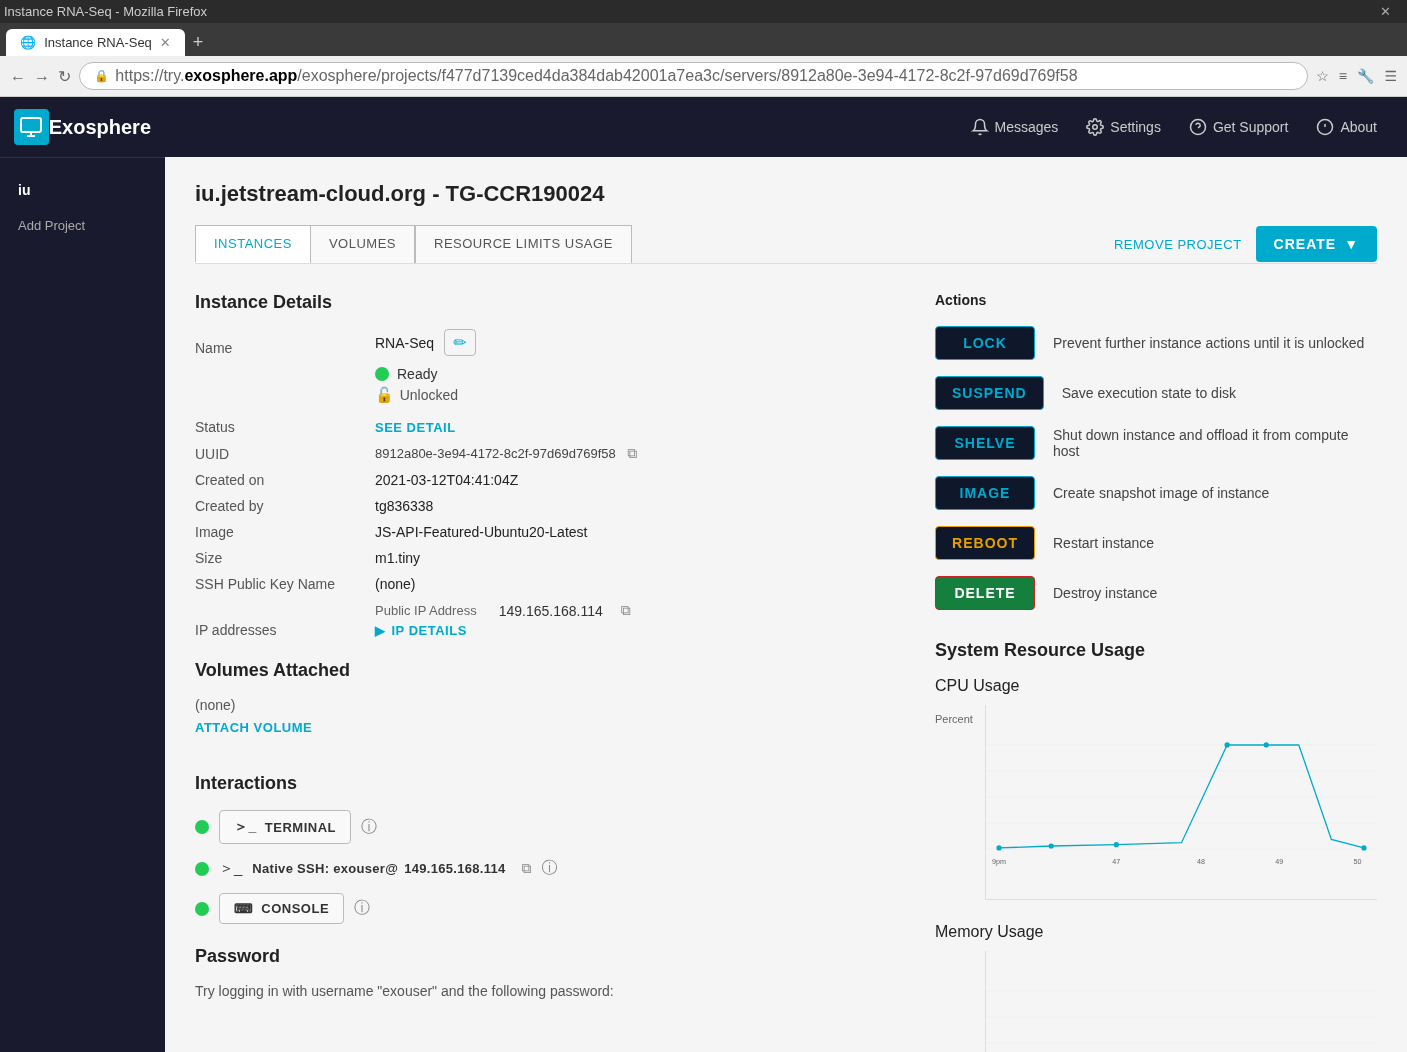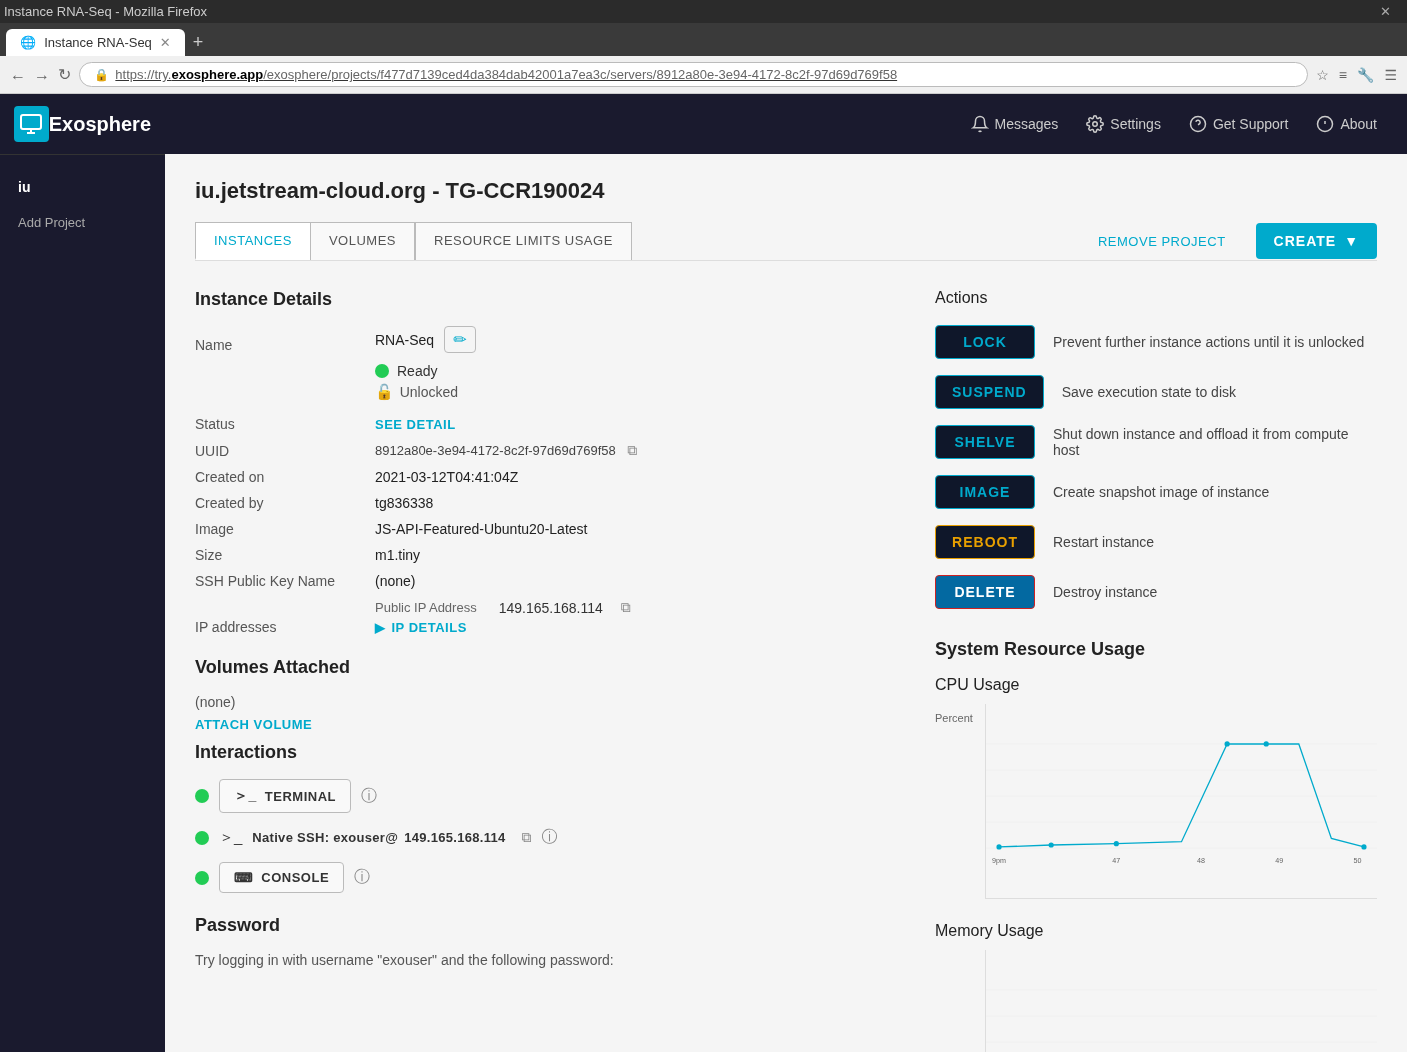--- a/index.html
+++ b/index.html
@@ -9,37 +9,37 @@
     .browser-chrome { background: #3a3a3a; width: 1407px; }
     .browser-titlebar { background: #2b2b2b; color: #ccc; text-align: center; padding: 4px; font-size: 13px; display: flex; align-items: center; justify-content: center; }
     .browser-close { color: #aaa; margin-left: auto; padding-right: 12px; }
     .browser-tabs { background: #3a3a3a; display: flex; align-items: center; padding: 6px 6px 0; }
     .browser-tab { background: #fff; border-radius: 6px 6px 0 0; padding: 6px 14px; font-size: 13px; color: #333; display: flex; align-items: center; gap: 8px; min-width: 160px; }
     .browser-tab-close { color: #888; cursor: pointer; }
     .browser-new-tab { color: #ccc; margin-left: 8px; font-size: 18px; cursor: pointer; }
     .browser-navbar { background: #f0f0f0; border-bottom: 1px solid #ccc; padding: 6px 10px; display: flex; align-items: center; gap: 8px; }
     .browser-nav-btn { color: #666; font-size: 16px; cursor: pointer; background: none; border: none; }
     .browser-url-bar { flex: 1; background: #fff; border: 1px solid #bbb; border-radius: 20px; padding: 4px 14px; font-size: 12px; color: #333; display: flex; align-items: center; gap: 6px; }
-    .browser-url-text { color: #333; font-size: 13px; text-decoration: underline; }
+    .browser-url-text { color: #333; font-size: 16px; }
     .browser-url-highlight { color: #000; font-weight: bold; }
     .browser-url-normal { color: #666; }
     .browser-nav-icons { display: flex; gap: 10px; align-items: center; color: #666; }
 
     
     .content-area { padding: 24px 30px; }
     .project-title { font-size: 22px; font-weight: 600; color: #222; margin-bottom: 18px; }
 
     
     .tabs-row { display: flex; align-items: center; justify-content: space-between; margin-bottom: 28px; border-bottom: 1px solid #ddd; padding-bottom: 0; }
     .tabs { display: flex; gap: 0; }
     .tab { padding: 10px 18px; border: 1px solid #bbb; border-bottom: none; font-size: 13px; color: #555; cursor: pointer; background: #f9f9f9; letter-spacing: 0.5px; }
     .tab:first-child { border-right: none; }
     .tab:last-child { border-left: 1px solid #bbb; }
     .tab.active { color: #00aacc; border-bottom: 2px solid #fff; background: #fff; }
-    .tab-actions { display: flex; align-items: center; gap: 30px; }
+    .tab-actions { display: flex; align-items: center; gap: 14px; }
     .remove-project-btn { color: #00aacc; font-size: 13px; font-weight: 500; cursor: pointer; text-transform: uppercase; letter-spacing: 0.5px; }
     .create-btn { background: #00aacc; color: #fff; padding: 10px 18px; border: none; border-radius: 4px; font-size: 14px; font-weight: 600; cursor: pointer; display: flex; align-items: center; gap: 8px; letter-spacing: 1px; }
 
     
     .two-col { display: flex; gap: 40px; }
     .left-col { flex: 0 0 700px; }
     .right-col { flex: 1; }
 
     
     .section-title { font-size: 18px; font-weight: 600; color: #222; margin-bottom: 16px; }
@@ -56,38 +56,38 @@
     .copy-icon { color: #888; cursor: pointer; font-size: 14px; margin-left: 8px; }
     .ip-row { display: flex; align-items: center; gap: 10px; }
     .ip-details { display: flex; align-items: center; gap: 6px; color: #00aacc; cursor: pointer; font-size: 13px; font-weight: 600; text-transform: uppercase; letter-spacing: 0.5px; margin-top: 4px; }
 
     
     .volumes-section { margin-top: 22px; }
     .attach-volume { color: #00aacc; font-size: 13px; font-weight: 600; text-transform: uppercase; cursor: pointer; letter-spacing: 0.5px; }
     .none-text { color: #555; margin: 6px 0; }
 
     
-    .interactions-section { margin-top: 10px; }
+    .interactions-section { margin-top: 38px; }
     .interaction-row { display: flex; align-items: center; gap: 10px; margin-bottom: 14px; }
     .interaction-dot { width: 14px; height: 14px; border-radius: 50%; background: #22cc55; flex-shrink: 0; }
     .interaction-btn { display: flex; align-items: center; gap: 8px; border: 1px solid #bbb; padding: 7px 14px; border-radius: 4px; cursor: pointer; background: #f9f9f9; color: #333; font-size: 13px; font-weight: 600; letter-spacing: 0.5px; }
     .interaction-help { color: #888; cursor: pointer; font-size: 16px; }
     .native-ssh { display: flex; align-items: center; gap: 6px; font-size: 13px; color: #333; }
     .native-ssh-text { font-weight: 600; letter-spacing: 0.3px; }
 
     
     .password-section { margin-top: 22px; }
     .password-hint { color: #555; font-size: 14px; }
 
     
-    .actions-title { font-size: 16px; font-weight: 400; color: #222; margin-bottom: 18px; }
+    .actions-title { font-size: 14px; font-weight: 700; color: #222; margin-bottom: 18px; }
     .action-row { display: flex; align-items: center; gap: 18px; margin-bottom: 16px; }
     .action-btn { min-width: 100px; padding: 8px 16px; border: 1px solid #00aacc; background: #0f172a; color: #00aacc; border-radius: 4px; font-size: 14px; font-weight: 600; letter-spacing: 1px; cursor: pointer; text-align: center; }
     .action-btn.orange { border-color: #e8a000; color: #e8a000; text-align: right; }
-    .action-btn.red { border-color: #cc2222; background: #0369a1; color: #fff; }
+    .action-btn.red { border-color: #cc2222; background: #15803d; color: #fff; }
     .action-desc { color: #444; font-size: 14px; }
 
     
     .chart-section { margin-top: 30px; }
     .chart-title { font-size: 16px; font-weight: 400; color: #222; margin-bottom: 10px; }
 
     
     .page-layout { display: flex; width: 1407px; }
     .sidebar-wrapper { width: 165px; background: #1a1a2e; min-height: 964px; flex-shrink: 0; }
     .right-wrapper { flex: 1; display: flex; flex-direction: column; }

